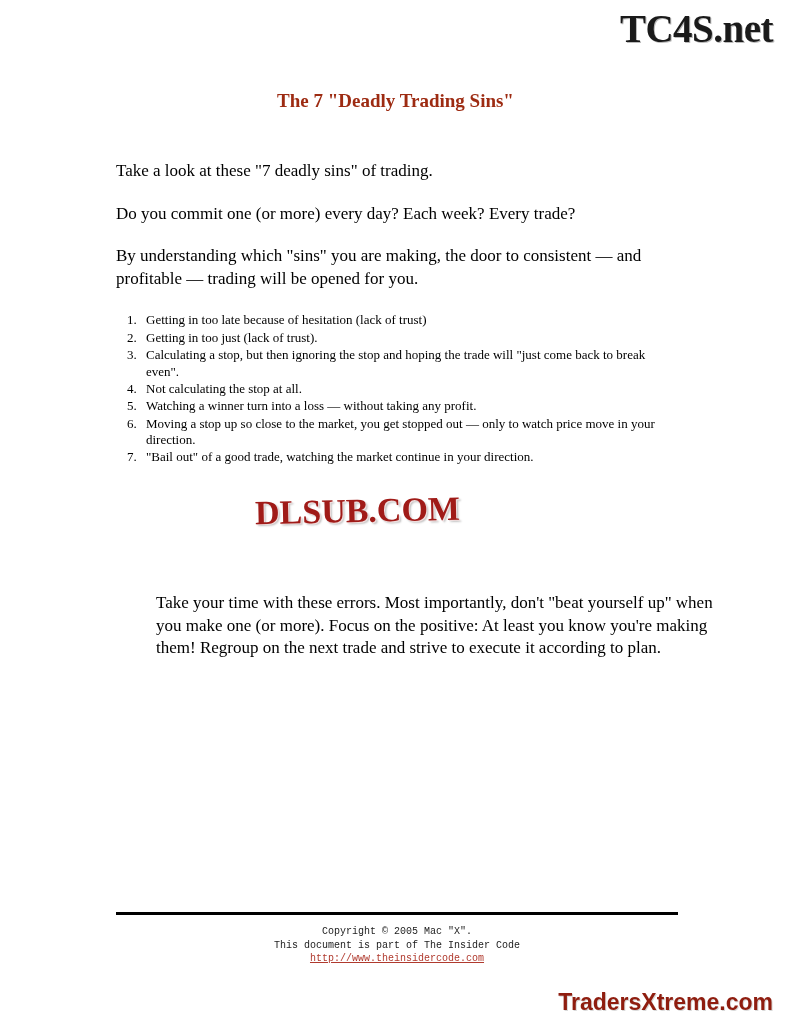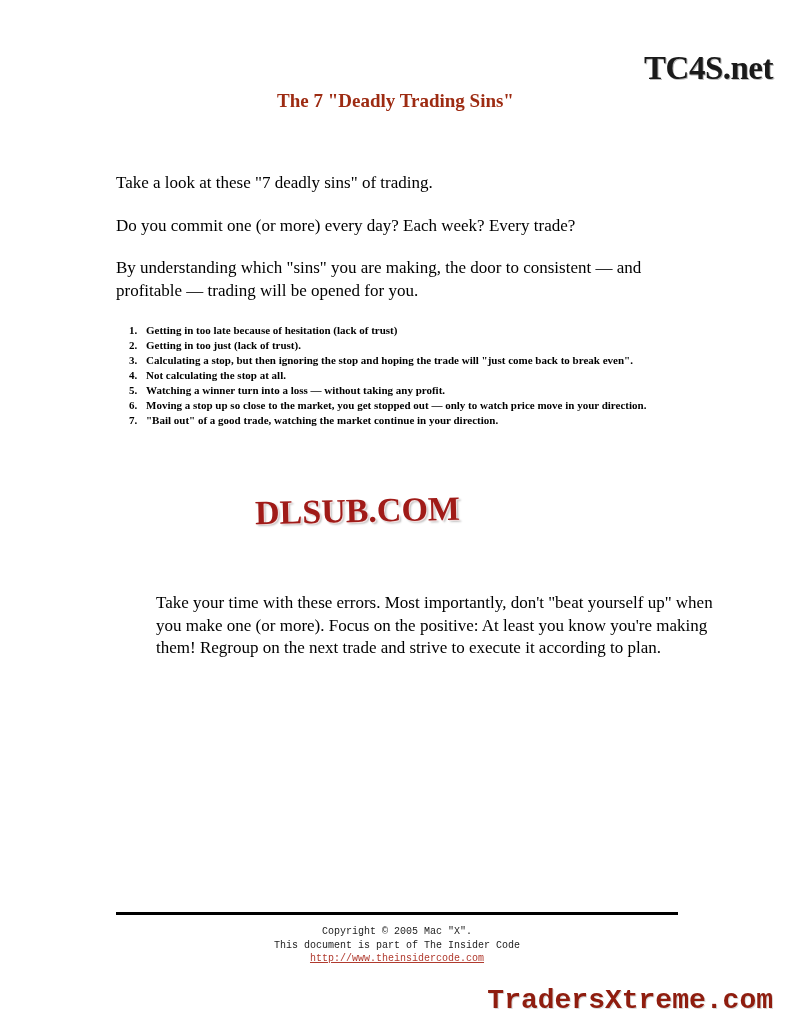--- a/index.html
+++ b/index.html
@@ -22,62 +22,61 @@
     width: 791px;
     height: 1024px;
   }
 
   
   .brand-top {
     position: absolute;
     top: 6px;
     right: 18px;
     font-family: "Liberation Serif", serif;
-    font-size: 33px;
+    font-size: 39px;
     font-weight: bold;
     color: #1a1a1a;
     letter-spacing: -0.5px;
     text-shadow: 1px 1px 0 #bbbbbb;
-    margin-top: 44px;
   }
 
   
   .doc-title {
     position: absolute;
     top: 90px;
     left: 0;
     width: 791px;
     text-align: center;
     font-family: "Liberation Serif", serif;
     font-size: 19px;
     font-weight: bold;
     color: #9d2b12;
   }
 
   
   .body-col {
     position: absolute;
     left: 116px;
-    top: 172px;
+    top: 160px;
     width: 562px;
     font-size: 17px;
     line-height: 1.33;
   }
   .para {
     margin: 0 0 20px 0;
   }
   .para.last {
     margin-bottom: 0;
   }
 
   ol.sins {
     margin: 22px 0 16px 0;
     padding-left: 24px;
-    font-weight: bold;
-    font-size: 11px;
+    font-weight: normal;
+    font-size: 13px;
   }
   ol.sins li {
     margin-bottom: 1px;
     padding-left: 6px;
     line-height: 1.26;
   }
 
   .closing {
     position: absolute;
     left: 116px;
@@ -126,22 +125,22 @@
   }
   .footer-text .link {
     color: #b03a2e;
     text-decoration: underline;
   }
 
   .brand-bottom {
     position: absolute;
     bottom: 8px;
     right: 18px;
-    font-family: Liberation Mono, monospace;
-    font-size: 28px;
+    font-family: Liberation Sans, sans-serif;
+    font-size: 23px;
     font-weight: bold;
     color: #8f1d0f;
     text-shadow: 1px 1px 0 #d9d9d9;
   }
 </style>
 </head>
 <body>
 
 <div class="page">
 

